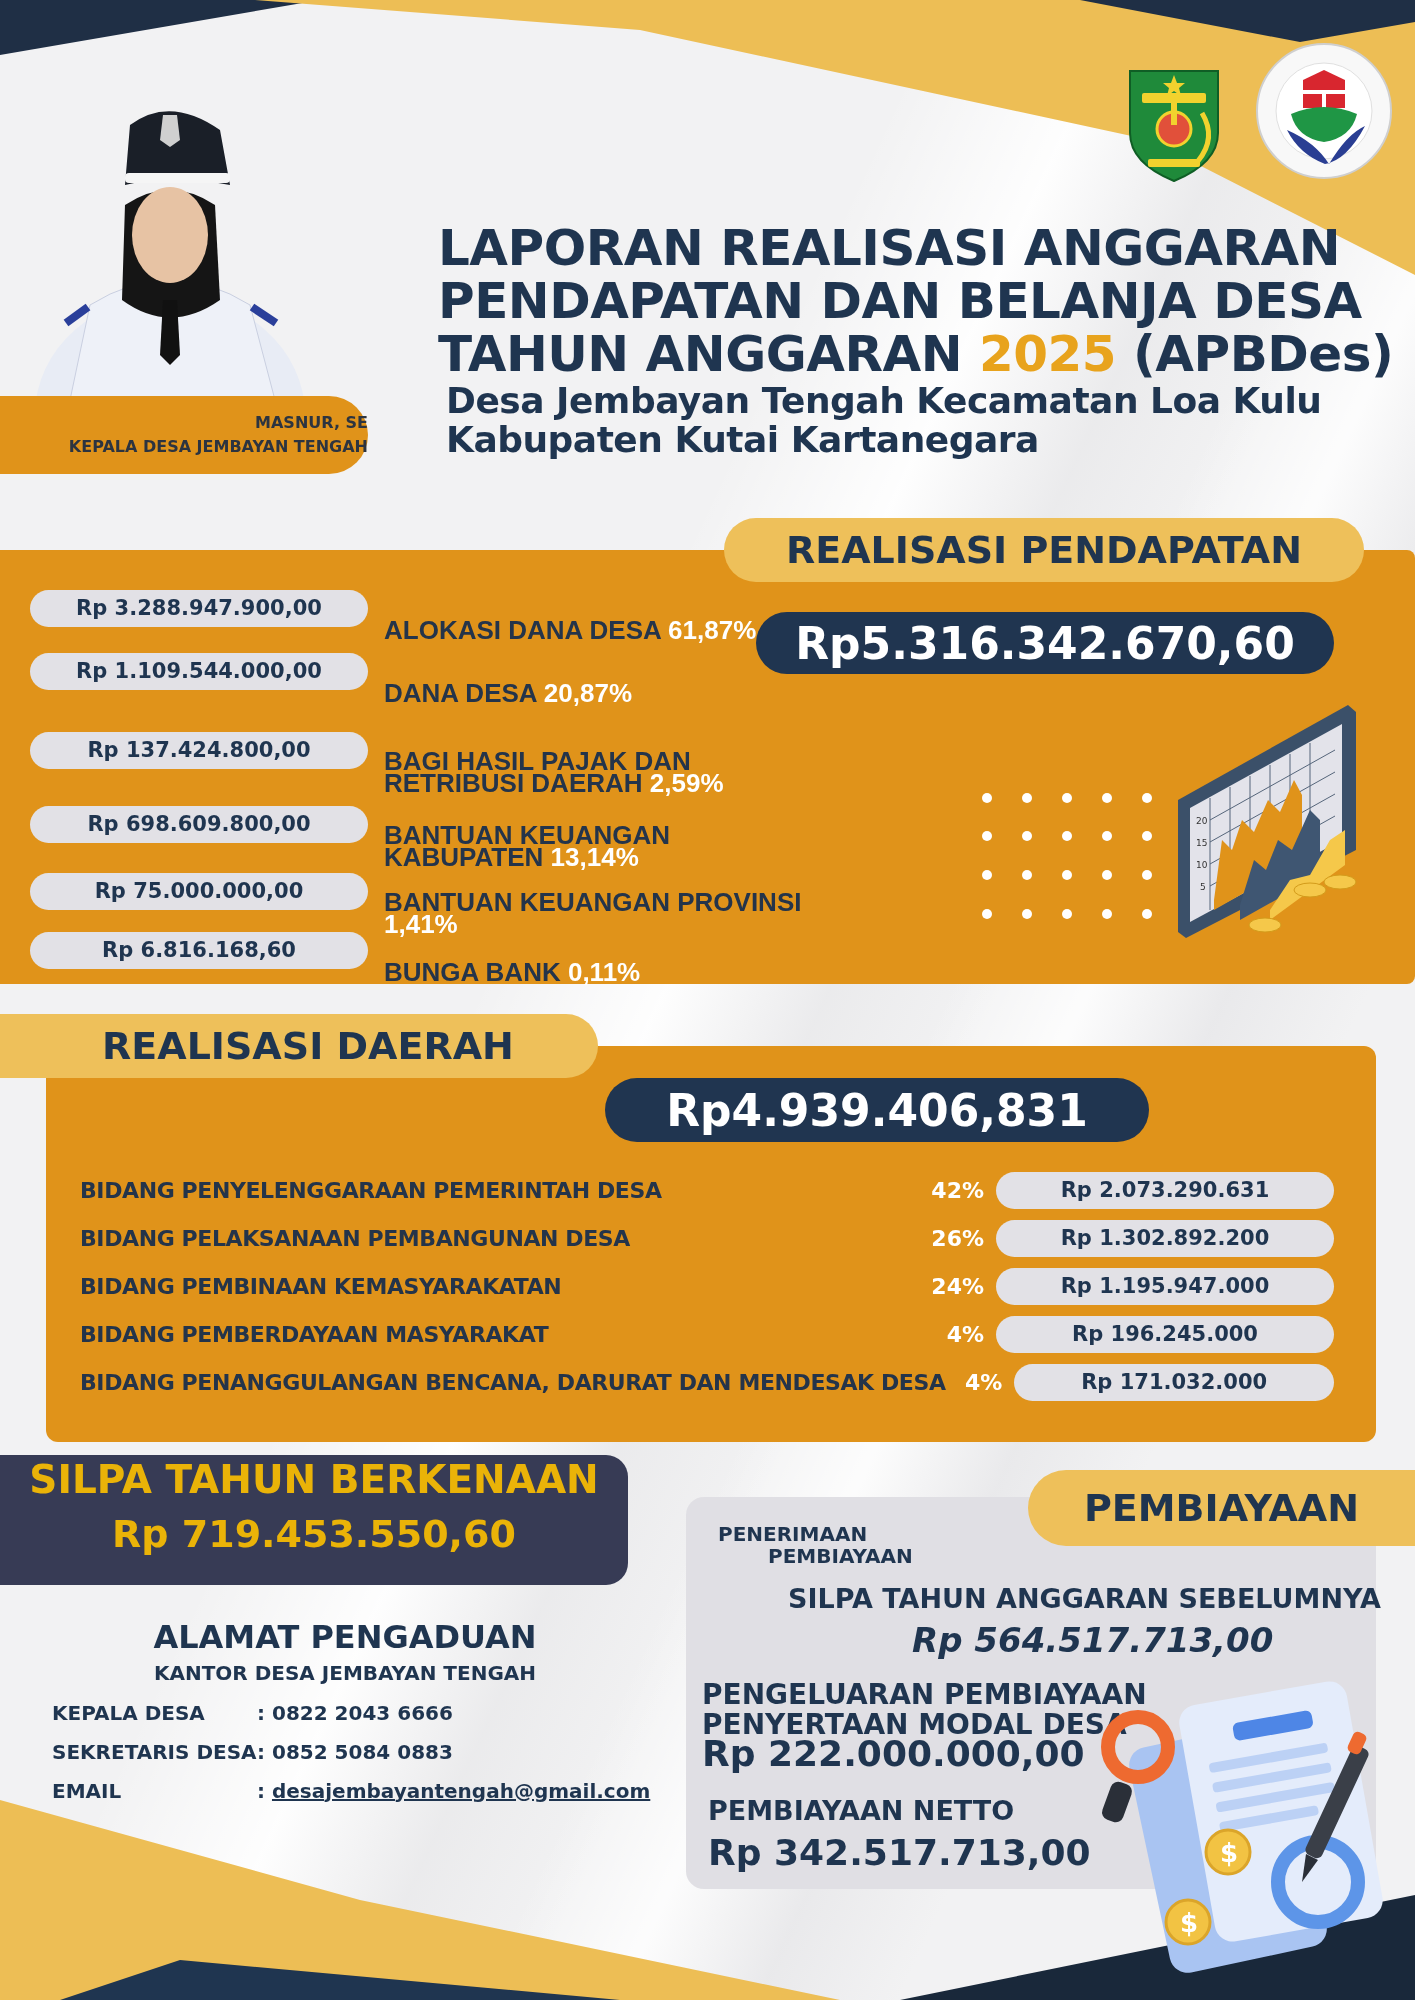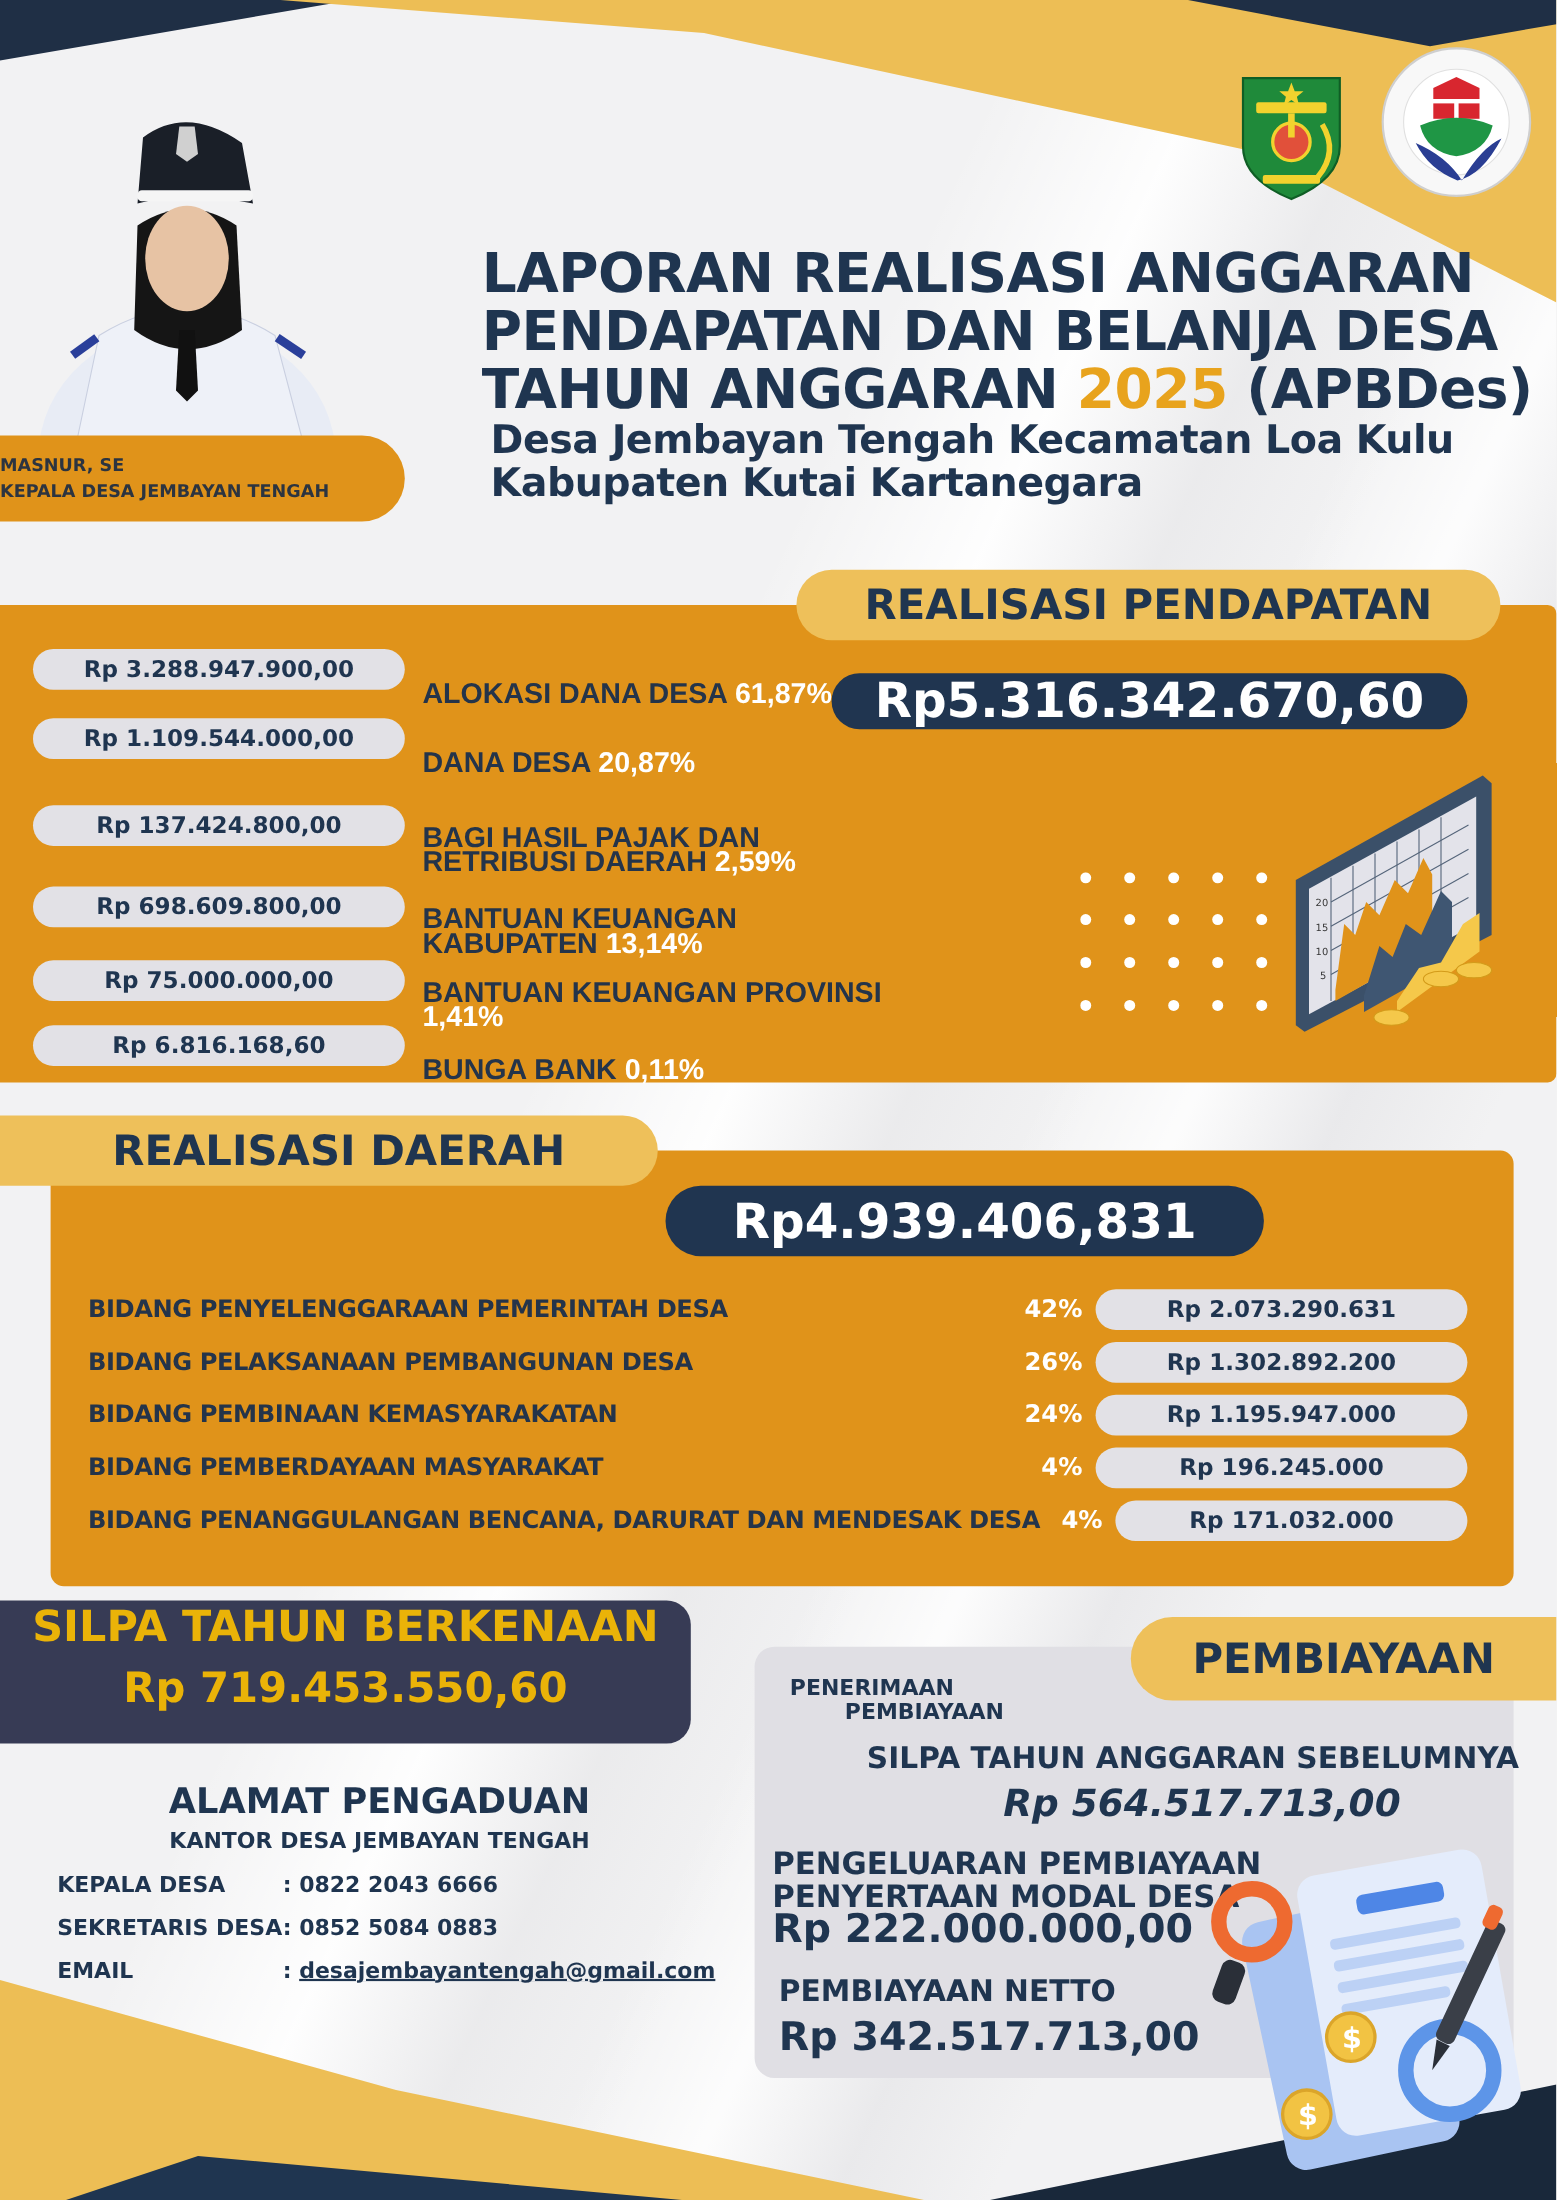--- a/index.html
+++ b/index.html
@@ -22,21 +22,21 @@
       #f2f2f3;
   }
 
   
   .portrait {
     left: 30px; top: 85px; width: 280px; height: 315px;
   }
   .name-plate {
     left: 0; top: 396px; width: 368px; height: 78px;
     background: #e0931a; border-radius: 0 40px 40px 0;
-    display: flex; flex-direction: column; align-items: flex-start; justify-content: center;
+    display: flex; flex-direction: column; align-items: flex-end; justify-content: center;
     color: #2c3440; font-weight: bold; font-size: 16px; line-height: 24px;
     font-family: "DejaVu Sans", sans-serif;
   }
   .logo1 { left: 1122px; top: 63px; width: 104px; height: 120px; }
   .logo2 { left: 1255px; top: 42px; width: 138px; height: 138px; }
 
   .title-block { left: 438px; top: 222px; width: 960px; }
   .title-line {
     font-family: "DejaVu Sans", sans-serif; font-weight: bold;
     font-size: 50px; line-height: 53px; color: #1f3550; letter-spacing: -0.5px;
@@ -52,21 +52,21 @@
   
   .panel-orange { background: #e0931a; }
   .pend-panel { left: 0; top: 550px; width: 1415px; height: 434px; border-radius: 0 8px 8px 0; }
   .pend-tab {
     left: 724px; top: 518px; width: 640px; height: 64px;
     background: #eec05a; border-radius: 32px;
     display: flex; align-items: center; justify-content: center;
     font-family: "DejaVu Sans", sans-serif; font-weight: bold; font-size: 38px; color: #1f3550;
   }
   .pend-total {
-    left: 756px; top: 612px; width: 578px; height: 51px;
+    left: 756px; top: 612px; width: 578px; height: 62px;
     background: #203550; border-radius: 31px;
     display: flex; align-items: center; justify-content: center;
     font-family: "DejaVu Sans", sans-serif; font-weight: bold; font-size: 44px; color: #ffffff;
   }
   .pend-row { left: 30px; width: 880px; display: flex; align-items: center; }
   .pill {
     background: #e2e1e6; border-radius: 20px; height: 37px;
     display: flex; align-items: center; justify-content: center;
     font-weight: bold; font-size: 21px; color: #1f3550;
     font-family: "DejaVu Sans", sans-serif;

